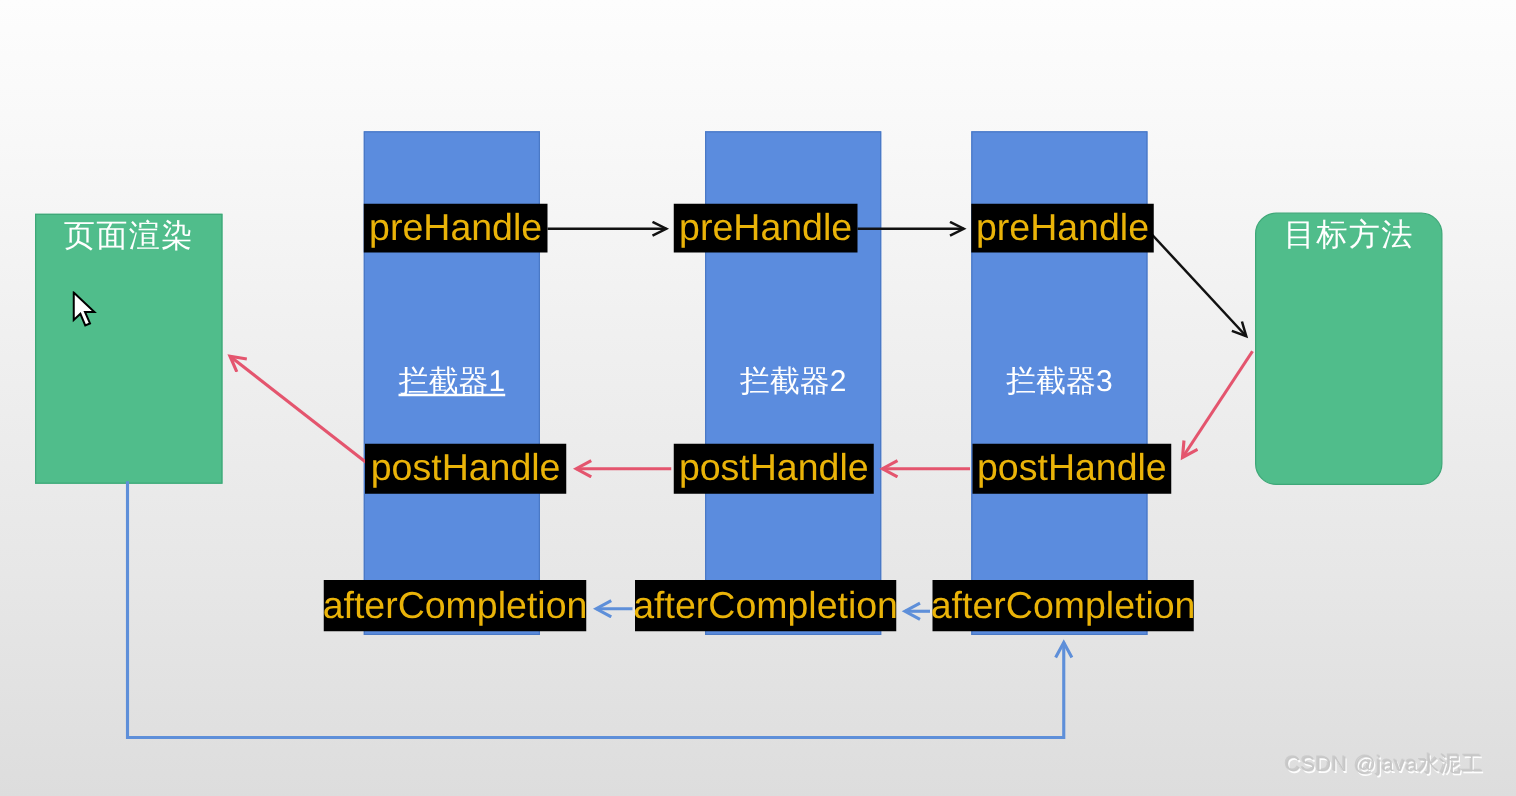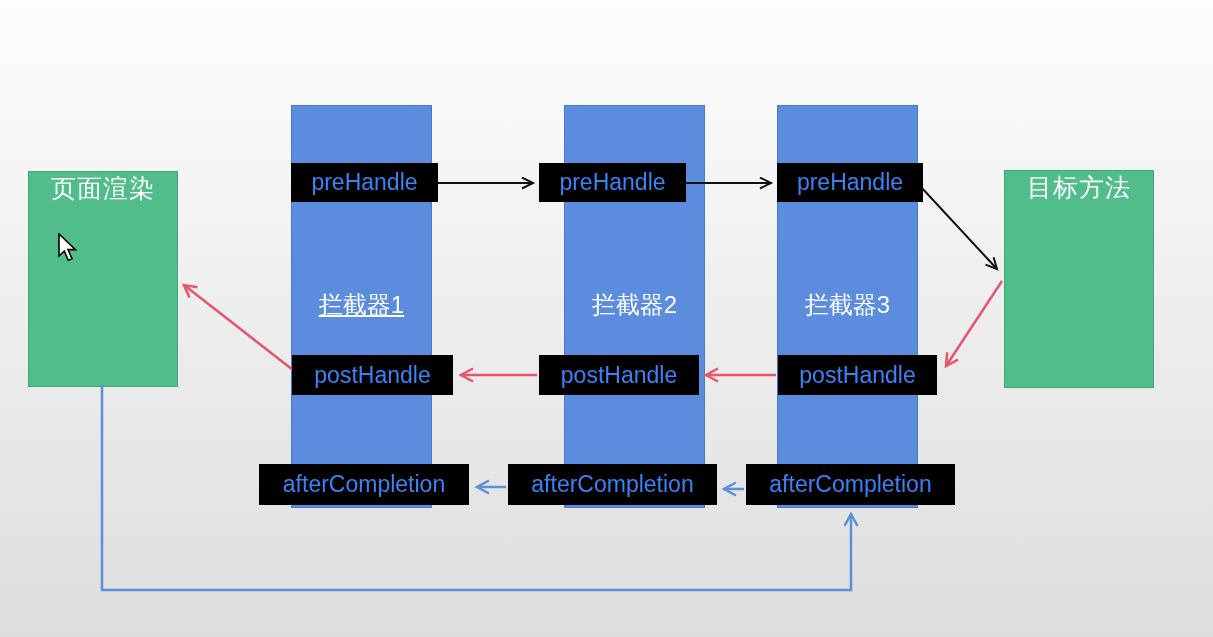--- a/index.html
+++ b/index.html
@@ -12,37 +12,37 @@
     position:relative;width:1213px;height:637px;
     background:linear-gradient(180deg,#fdfdfd 0%,#f8f8f8 18%,#efefef 45%,#e7e7e7 72%,#dddddd 100%);
   }
   
   .green-node{
     position:absolute;background:#50BD8B;border:1px solid #3ea878;
     display:flex;justify-content:center;
     color:#ffffff;font-size:25px;letter-spacing:1px;
   }
   #page-render-node{left:28px;top:171px;width:148px;height:214px;}
-  #target-method-node{left:1004px;top:170px;width:148px;height:216px;}
+  #target-method-node{left:1004px;top:170px;width:148px;height:216px;border-radius:17px;}
   
   .column{
     position:absolute;top:105px;width:139px;height:401px;
     background:#5B8CDE;border:1px solid #4a79c6;
     display:flex;align-items:center;justify-content:center;
     color:#ffffff;font-size:24px;
   }
   #interceptor-column-1{left:291px;text-decoration:underline;}
   #interceptor-column-2{left:564px;}
   #interceptor-column-3{left:777px;}
   .column .col-label{position:relative;top:-2px;}
   
   .tag{
-    position:absolute;background:#000000;color:#3b82f6;
+    position:absolute;background:#000000;color:#eab308;
     display:flex;align-items:center;justify-content:center;
-    font-size:23px;z-index:3;white-space:nowrap;
+    font-size:30px;z-index:3;white-space:nowrap;
   }
   #pre-1{left:291px;top:163px;width:147px;height:39px;}
   #pre-2{left:539px;top:163px;width:147px;height:39px;}
   #pre-3{left:777px;top:163px;width:146px;height:39px;}
   #post-1{left:292px;top:355px;width:161px;height:40px;}
   #post-2{left:539px;top:355px;width:160px;height:40px;}
   #post-3{left:778px;top:355px;width:159px;height:40px;}
   #after-1{left:259px;top:464px;width:210px;height:41px;}
   #after-2{left:508px;top:464px;width:209px;height:41px;}
   #after-3{left:746px;top:464px;width:209px;height:41px;}
@@ -133,14 +133,15 @@
       <span>afterCompletion</span>
     </div>
   <div class="tag" id="after-3">
       <span>afterCompletion</span>
     </div>
 
   <svg id="cursor-layer" width="24" height="32" viewBox="0 0 24 32">
     <polygon points="2,1 2,23 7.3,18 11.2,27.3 15,25.7 11,16.6 18.5,16.6" fill="#ffffff" stroke="#000000" stroke-width="1.6" stroke-linejoin="miter"></polygon>
   </svg>
 
+  <div id="watermark">CSDN @java水泥工</div>
 
 </div>
 
 </body></html>

